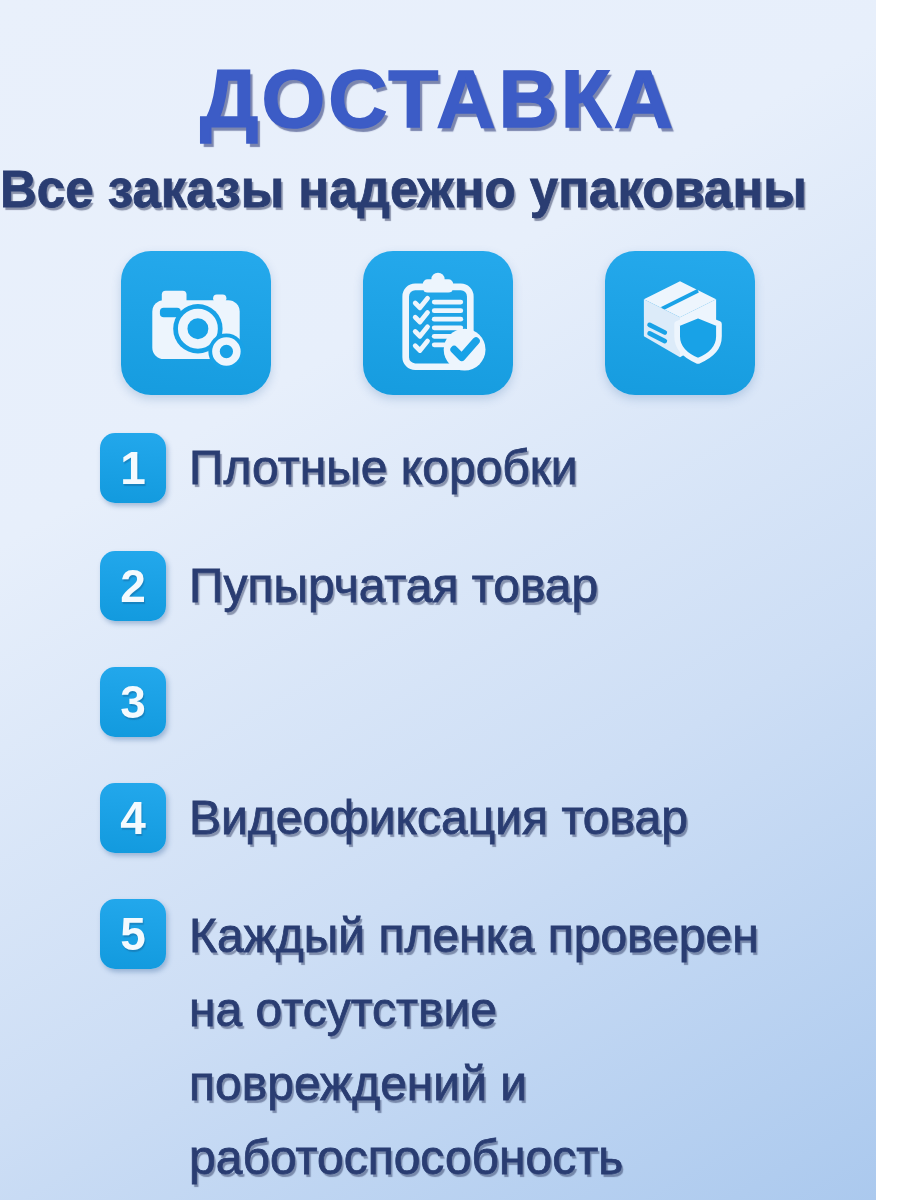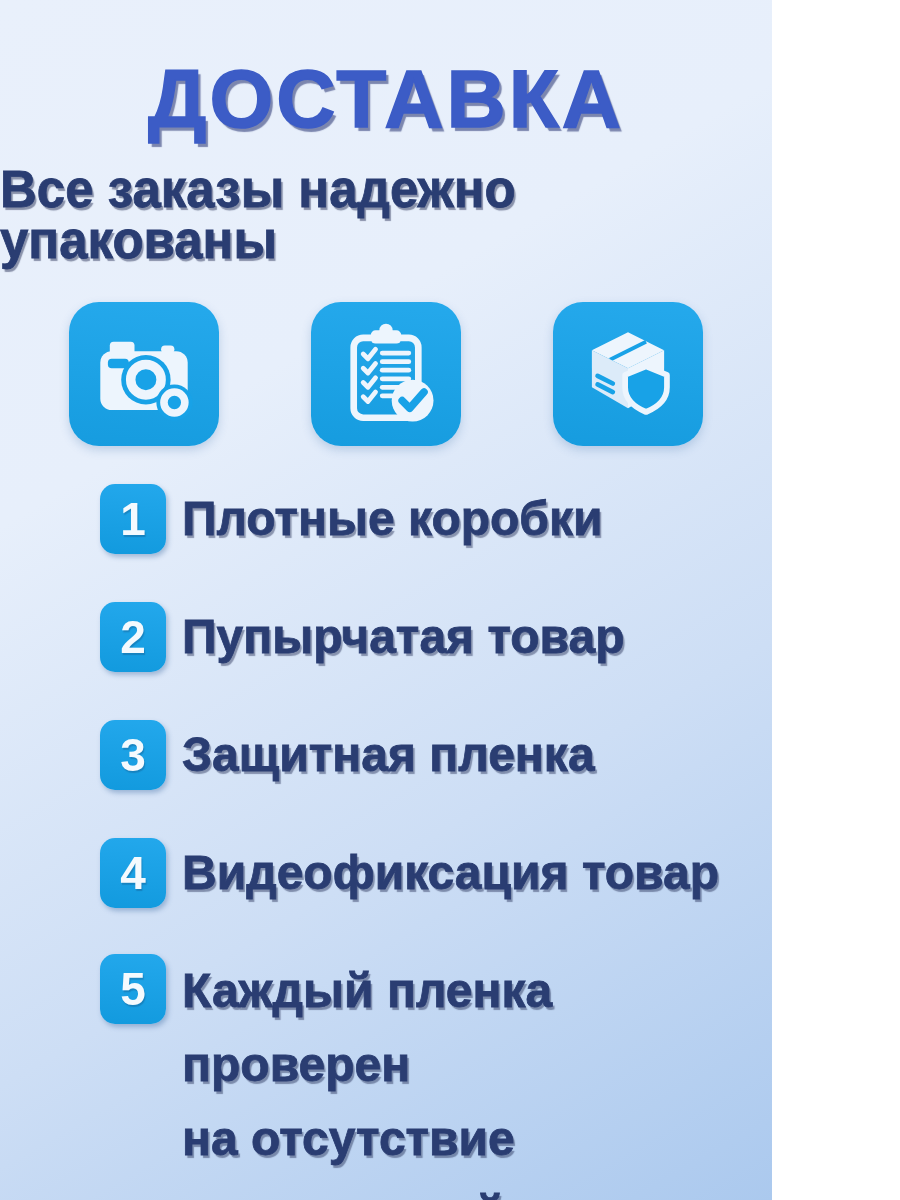--- a/index.html
+++ b/index.html
@@ -3,21 +3,21 @@
 <meta charset="utf-8">
 <style>
   * { margin: 0; padding: 0; box-sizing: border-box; }
   html, body { width: 900px; height: 1200px; }
   body {
     font-family: "Liberation Sans", sans-serif;
     overflow: hidden;
   }
   .poster {
     position: relative;
-    width: 772px;
+    width: 876px;
     height: 1200px;
     background: linear-gradient(150deg, #e9f0fb 0%, #e7effb 32%, #cddef5 66%, #abc9ee 100%);
   }
   .title {
     padding-top: 58px;
     text-align: center;
     font-size: 82px;
     line-height: 1.0;
     font-weight: 700;
     letter-spacing: 3px;
@@ -70,24 +70,24 @@
     color: #f4fafe;
     font-size: 46px;
     font-weight: 700;
     display: flex;
     align-items: center;
     justify-content: center;
     box-shadow: 2px 3px 5px rgba(40,90,150,0.35);
     text-shadow: 1px 2px 1px rgba(20,80,130,0.35);
   }
   .item-text {
-    margin-left: 16px;
+    margin-left: 23px;
     font-size: 48px;
     line-height: 74px;
-    font-weight: 700;
+    font-weight: 400;
     color: #2a3d72;
     -webkit-text-stroke: 0.8px #2a3d72;
     text-shadow: 2px 3px 1px rgba(22,32,72,0.42);
     white-space: pre-line;
     max-width: 700px;
   }
 </style>
 </head>
 <body>
 
@@ -156,21 +156,20 @@
       <div class="item-text">Плотные коробки</div>
     </div>
 
     <div class="row">
       <div class="badge">2</div>
       <div class="item-text">Пупырчатая товар</div>
     </div>
 
     <div class="row">
       <div class="badge">3</div>
-      <div class="item-text">Защитная пленка</div>
     </div>
 
     <div class="row">
       <div class="badge">4</div>
       <div class="item-text">Видеофиксация товар</div>
     </div>
 
     <div class="row multiline">
       <div class="badge">5</div>
       <div class="item-text">Каждый пленка проверен

